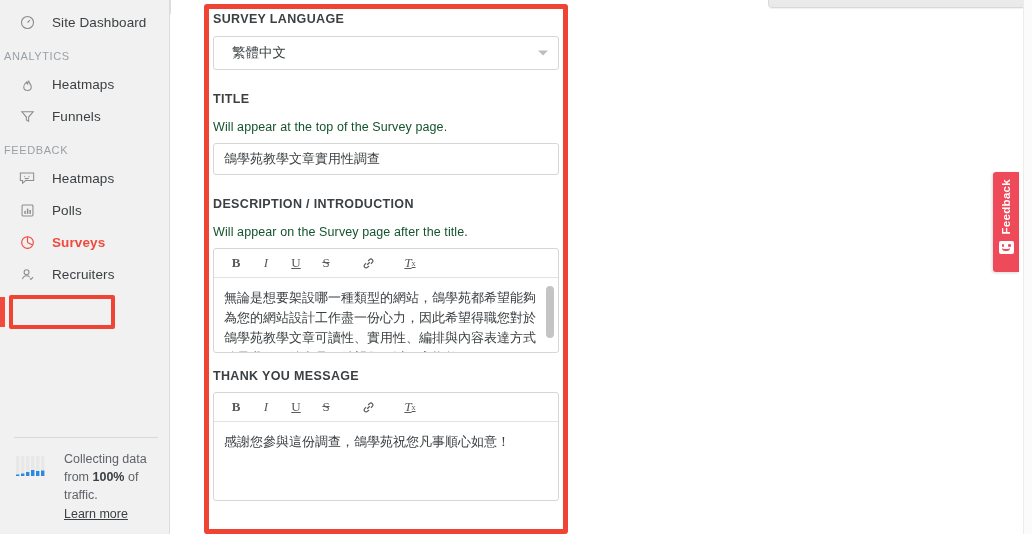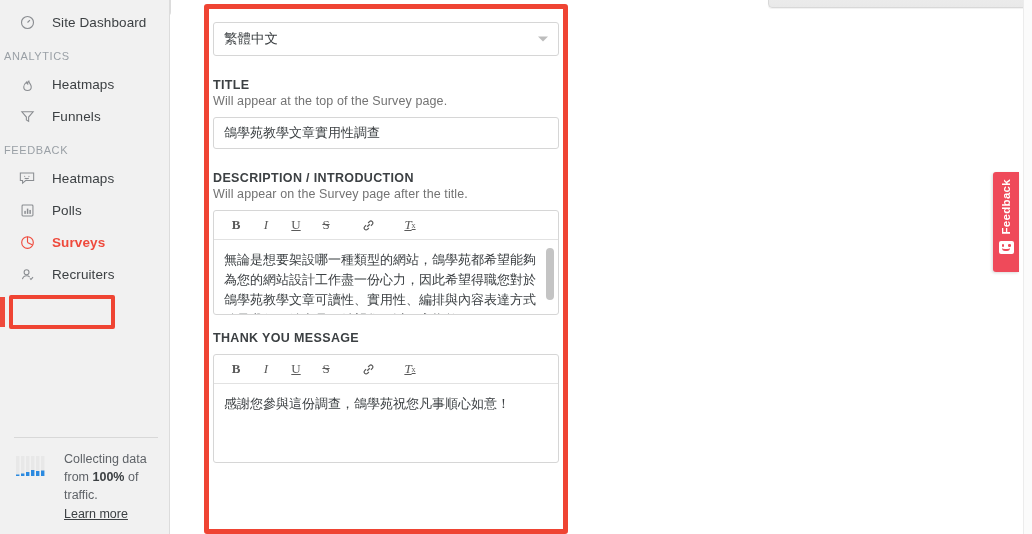--- a/index.html
+++ b/index.html
@@ -122,33 +122,33 @@
 
   .field-label {
     font-size: 12.5px;
     font-weight: bold;
     letter-spacing: .35px;
     color: #3c4043;
     text-transform: uppercase;
   }
   .field-help {
     font-size: 12.5px;
-    color: #737373;
-    margin-top: 2px;
+    color: #14532d;
+    margin-top: 14px;
     letter-spacing: .1px;
   }
 
   .select-box {
     margin-top: 10px;
     height: 34px;
     border: 1px solid #d6d6d6;
     border-radius: 3px;
     background: #fff;
     display: flex; align-items: center;
-    padding: 0 10px;
+    padding: 0 18px;
     font-size: 13.5px;
     color: #3c4043;
     cursor: pointer;
     position: relative;
   }
   .select-caret {
     position: absolute; right: 10px; top: 50%;
     transform: translateY(-50%);
     width: 0; height: 0;
     border-left: 5px solid transparent;
@@ -412,20 +412,21 @@
   </div>
 
   <div class="content">
 
     <div class="grey-panel"></div>
 
     <div class="hl-form"></div>
 
     <div class="form-card">
 
+      <div class="field-label">SURVEY LANGUAGE</div>
       <div class="select-box">
         <span>繁體中文</span>
         <span class="select-caret"></span>
       </div>
 
       <div class="gap"></div>
 
       <div class="field-label">TITLE</div>
       <div class="field-help">Will appear at the top of the Survey page.</div>
       <div class="text-input">

